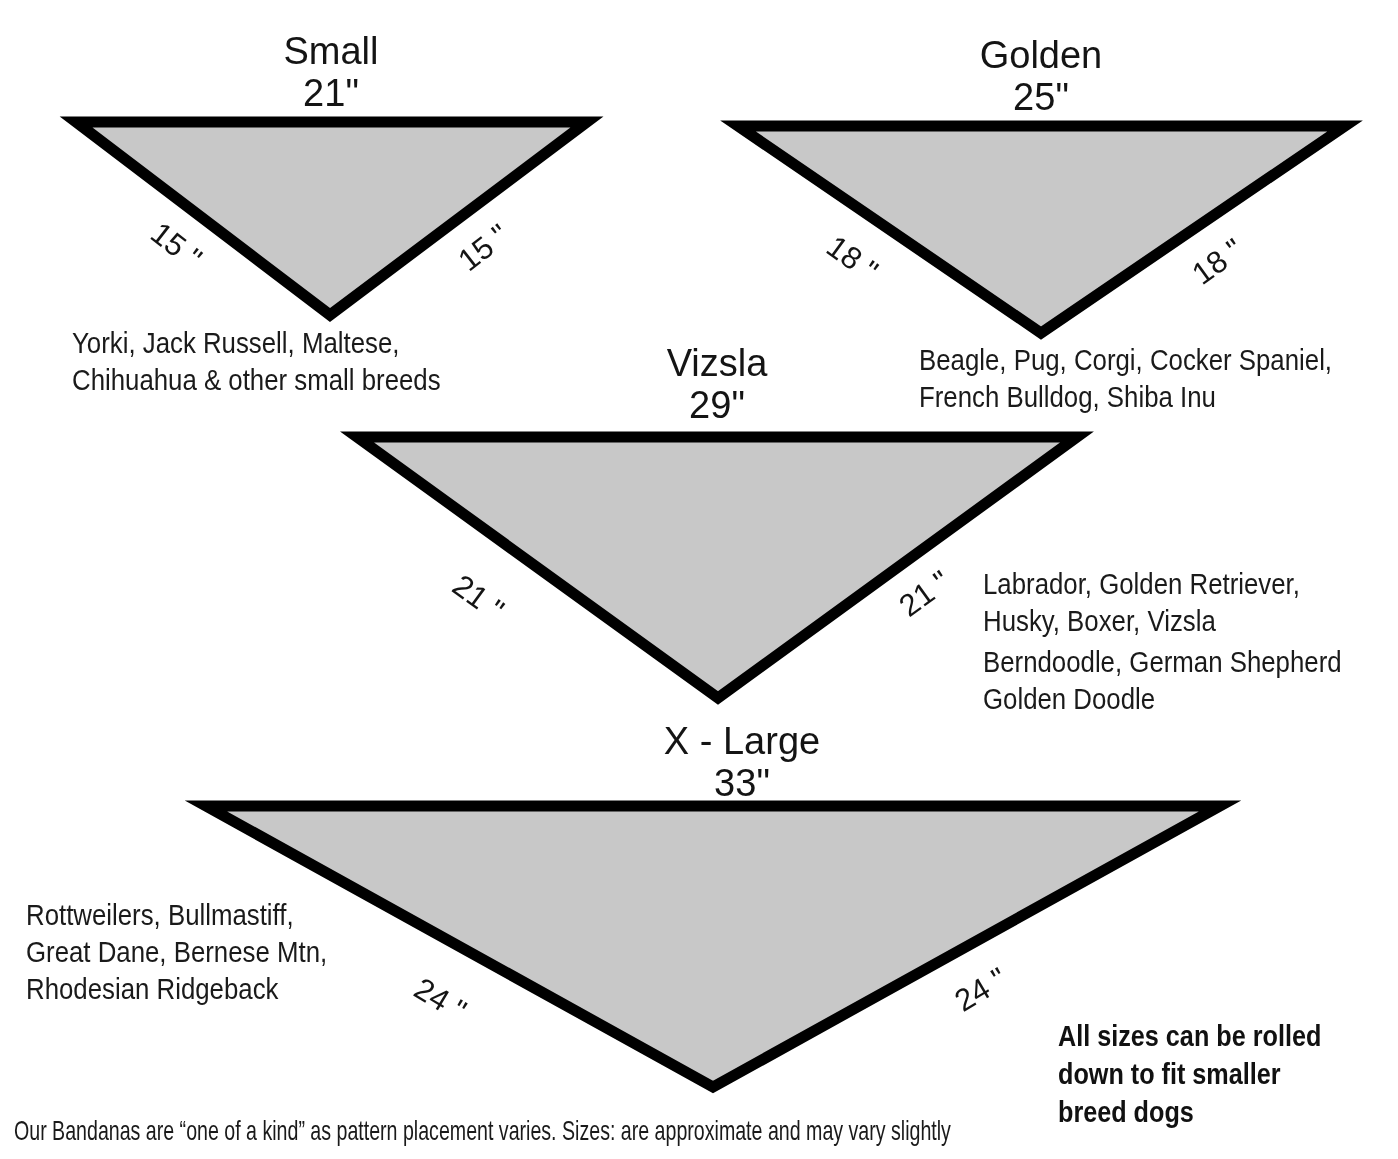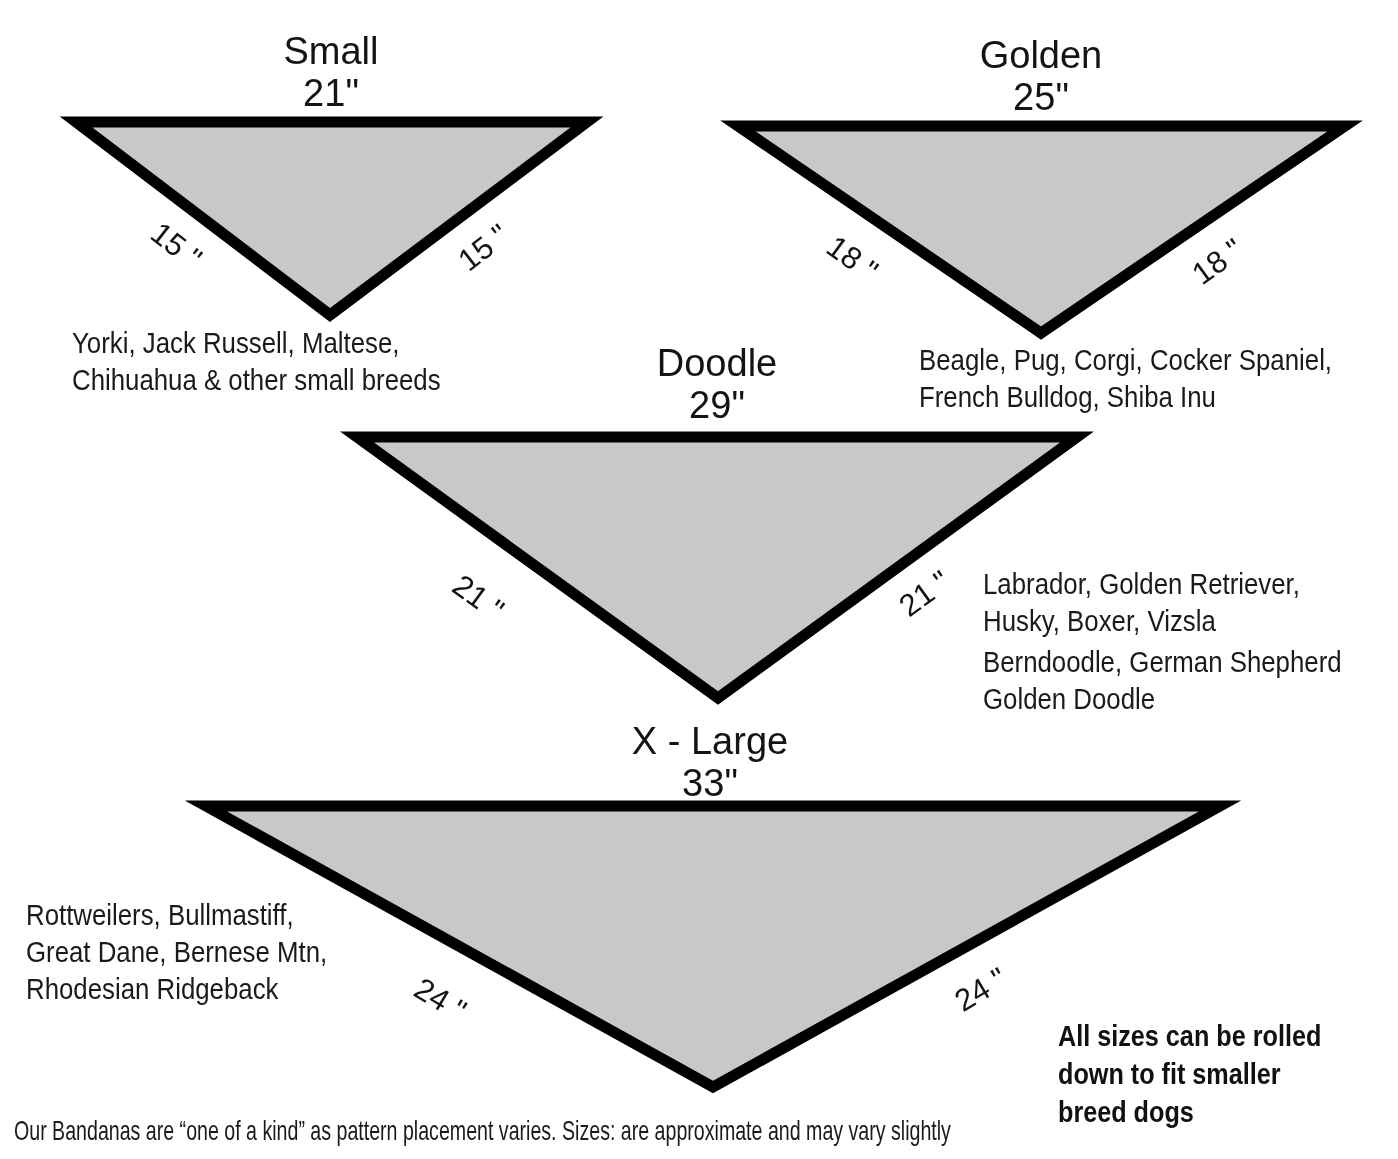--- a/index.html
+++ b/index.html
@@ -97,38 +97,38 @@
     <div class="side-label" style="left:852px;top:259px;transform:translate(-50%,-50%) rotate(36deg)">18 "</div>
     <div class="side-label" style="left:1218px;top:262px;transform:translate(-50%,-50%) rotate(-36deg)">18 "</div>
     <div class="breeds" style="left:919px;top:341px">
       <div>Beagle, Pug, Corgi, Cocker Spaniel,</div>
       <div>French Bulldog, Shiba Inu</div>
     </div>
   </div>
 
   <div>
     <div class="size-title" style="left:567px;top:342px">
-      <div>Doodle</div>
+      <div>Vizsla</div>
       <div>29"</div>
     </div>
     <svg class="triangle" style="left:331px;top:411px" width="772" height="313" viewBox="0 0 772 313">
       <polygon points="26,26 746,26 387,287"></polygon>
     </svg>
     <div class="side-label" style="left:478px;top:598px;transform:translate(-50%,-50%) rotate(36deg)">21 "</div>
     <div class="side-label" style="left:925px;top:594px;transform:translate(-50%,-50%) rotate(-36deg)">21 "</div>
     <div class="breeds" style="left:983px;top:565px">
       <div>Labrador, Golden Retriever,</div>
       <div>Husky, Boxer, Vizsla</div>
       <div class="gap">Berndoodle, German Shepherd</div>
       <div>Golden Doodle</div>
     </div>
   </div>
 
   <div>
-    <div class="size-title" style="left:560px;top:720px">
+    <div class="size-title" style="left:592px;top:720px">
       <div>X - Large</div>
       <div>33"</div>
     </div>
     <svg class="triangle" style="left:180px;top:780px" width="1066" height="333" viewBox="0 0 1066 333">
       <polygon points="26,26 1040,26 533,307"></polygon>
     </svg>
     <div class="side-label" style="left:440px;top:1000px;transform:translate(-50%,-50%) rotate(31deg)">24 "</div>
     <div class="side-label" style="left:981px;top:990px;transform:translate(-50%,-50%) rotate(-31deg)">24 "</div>
     <div class="breeds" style="left:26px;top:896px">
       <div>Rottweilers, Bullmastiff,</div>

